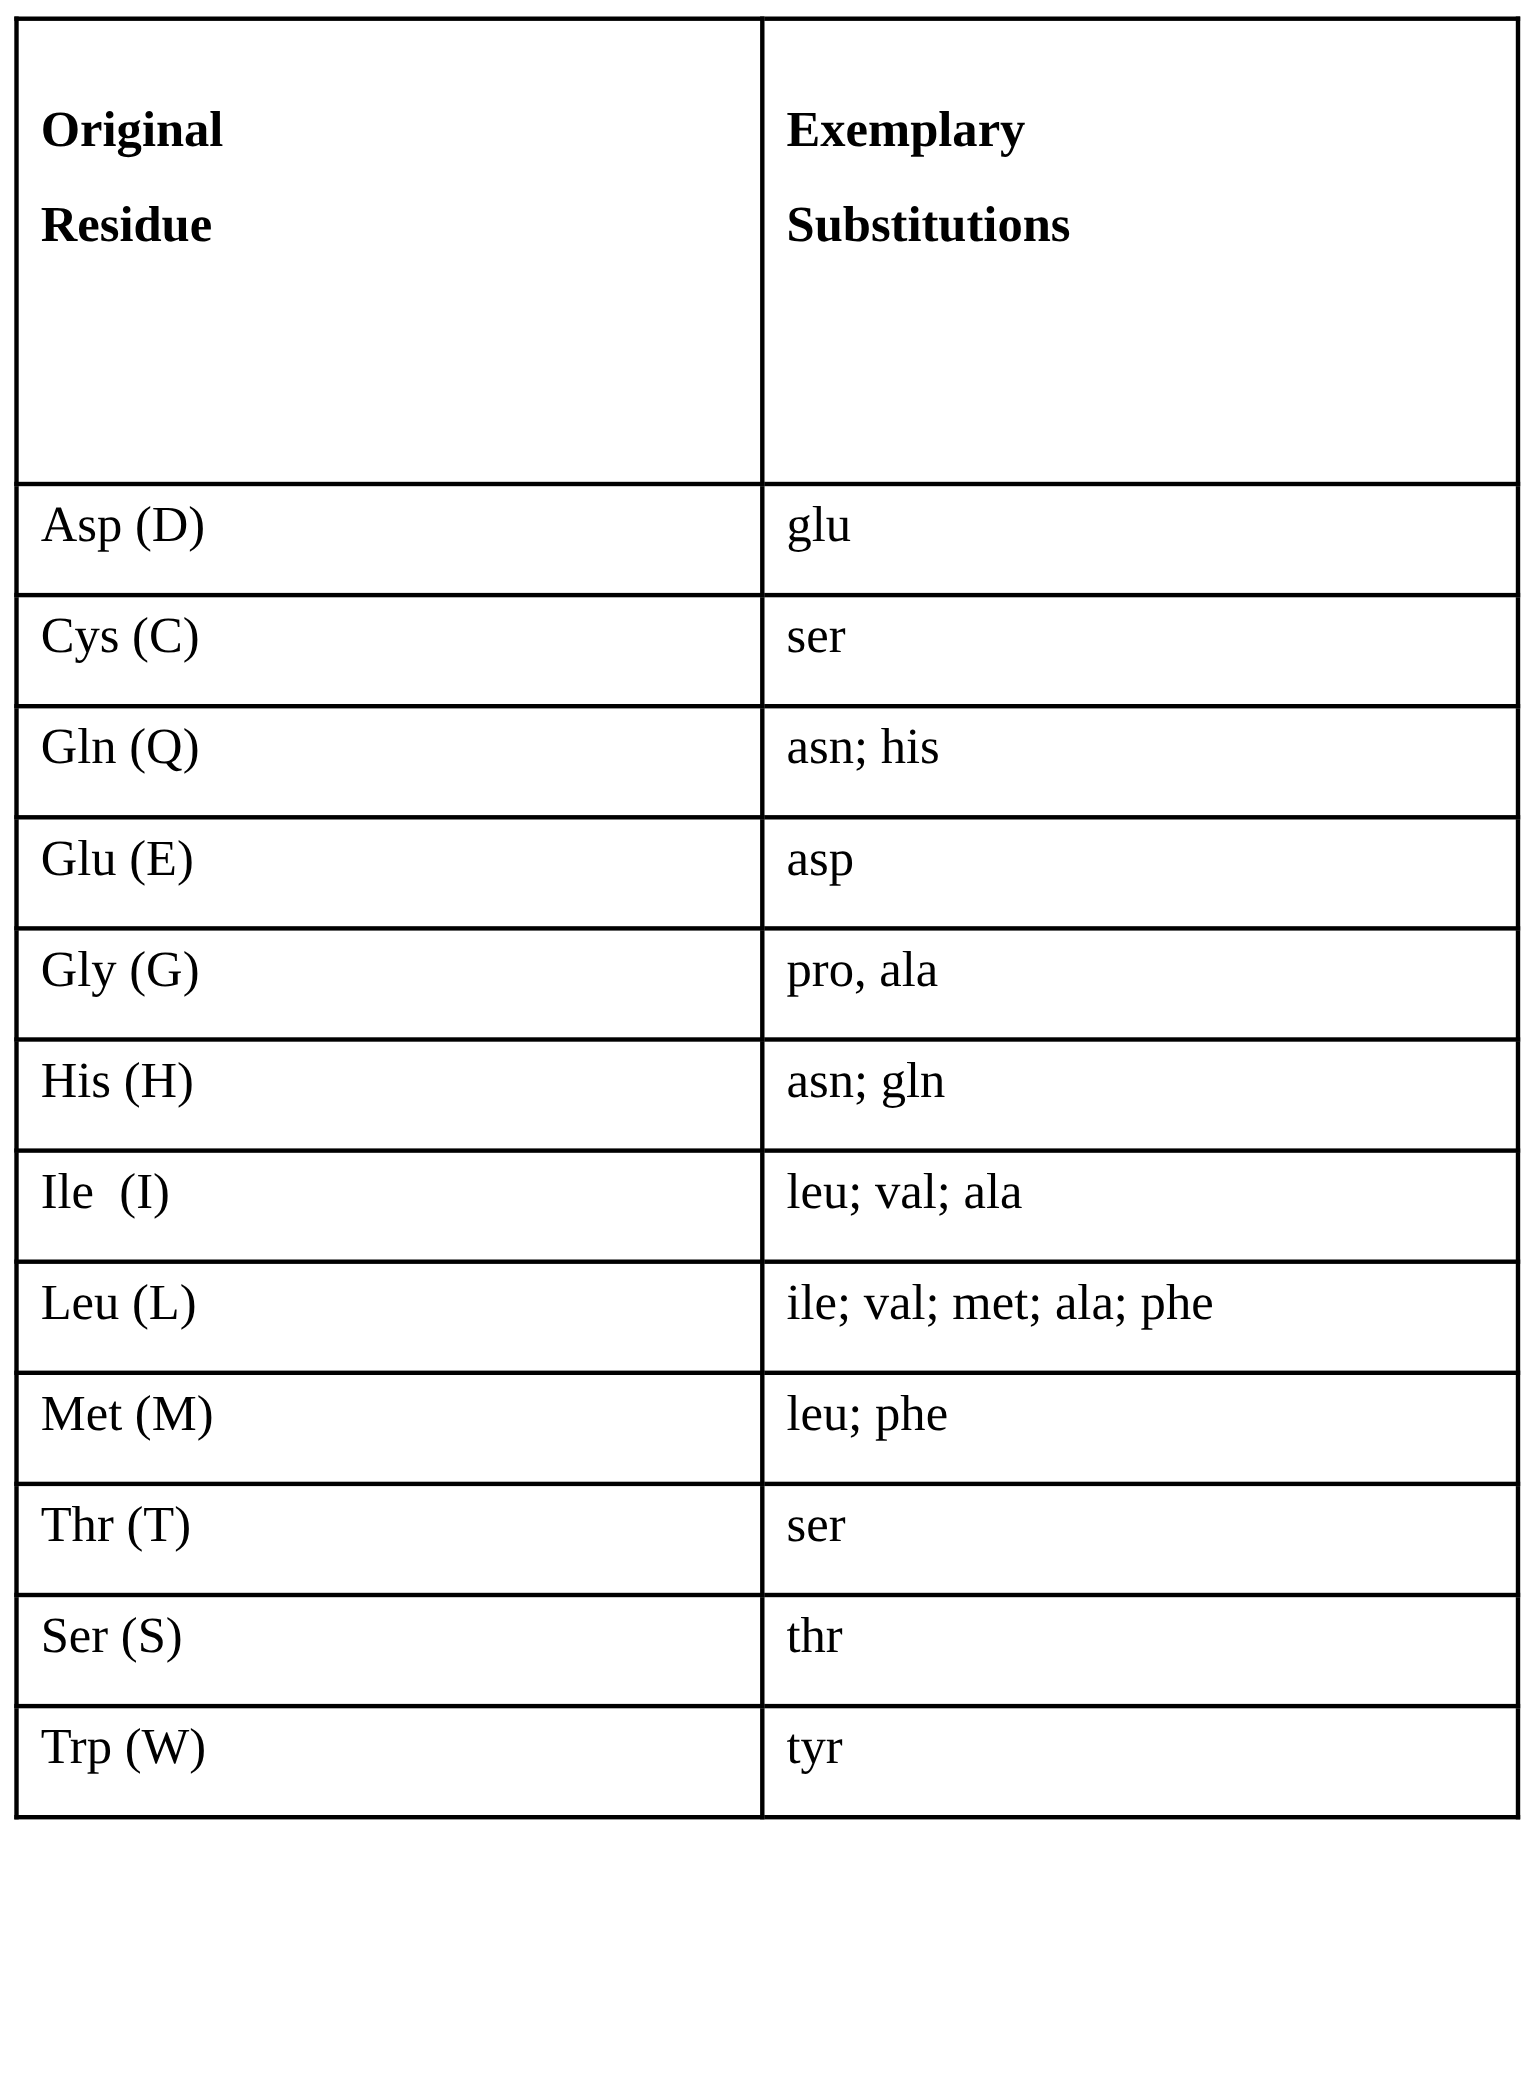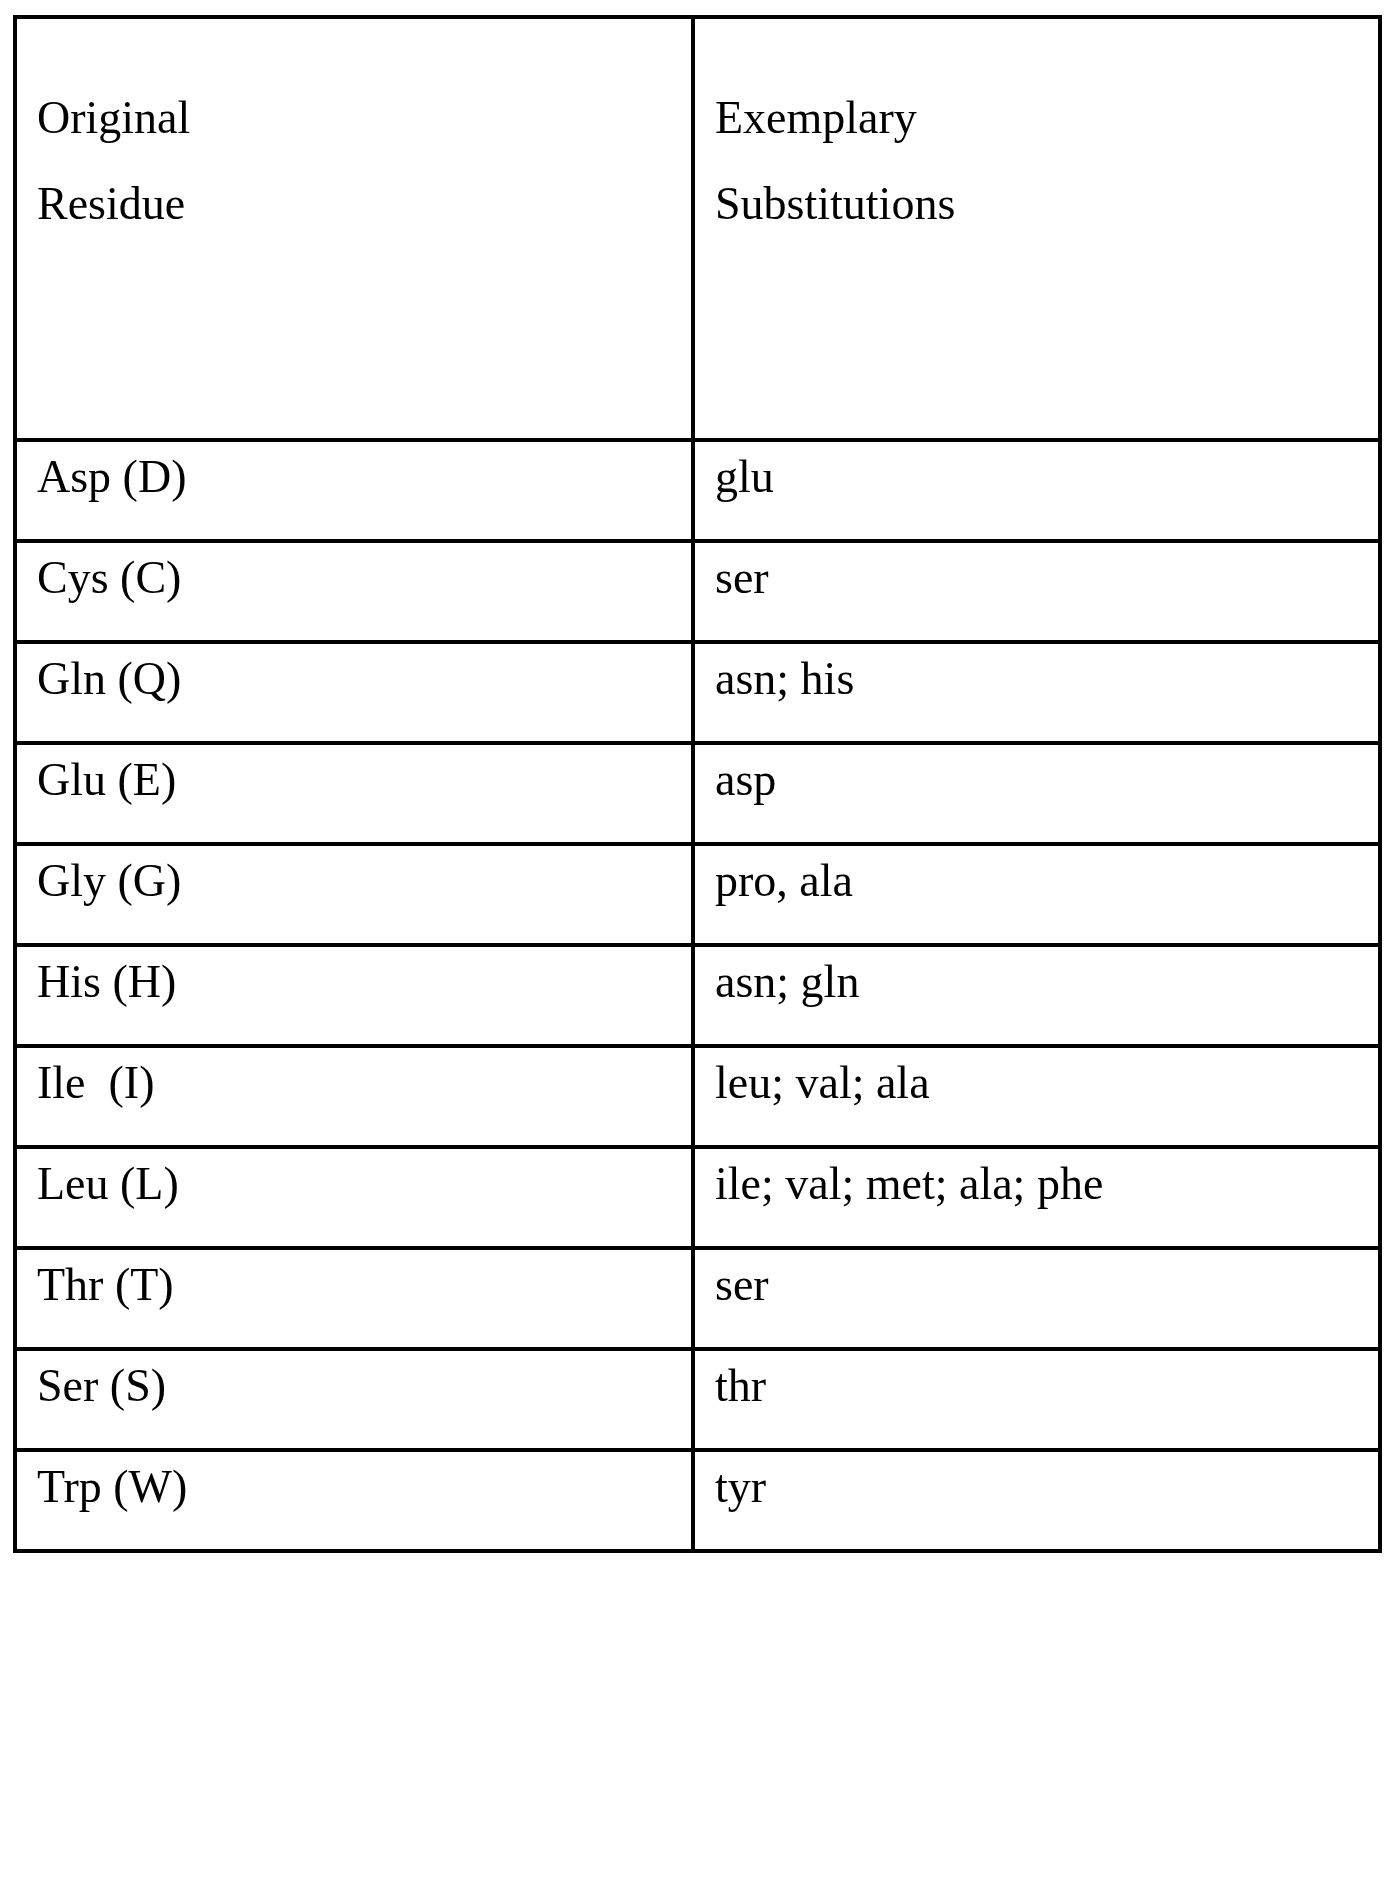--- a/index.html
+++ b/index.html
@@ -31,20 +31,21 @@
       line-height: 46px;
     }
     .col-orig { width: 678px; }
     .col-sub  { width: 687px; }
     .header-row td {
       height: 343px;
     }
     .header-cell {
       padding-top: 76px !important;
       padding-left: 20px !important;
+      font-weight: bold;
     }
     .header-cell .line {
       display: block;
       height: 86px;
       line-height: 46px;
       font-size: 46px;
     }
     .header-cell.right {
       padding-left: 20px !important;
     }
@@ -106,20 +107,24 @@
     </tr>
     <tr class="data-row">
       <td class="data-cell">Ile  (I)</td>
       <td class="data-cell right">leu; val; ala</td>
     </tr>
     <tr class="data-row">
       <td class="data-cell">Leu (L)</td>
       <td class="data-cell right">ile; val; met; ala; phe</td>
     </tr>
     <tr class="data-row">
+      <td class="data-cell">Met (M)</td>
+      <td class="data-cell right">leu; phe</td>
+    </tr>
+    <tr class="data-row">
       <td class="data-cell">Thr (T)</td>
       <td class="data-cell right">ser</td>
     </tr>
     <tr class="data-row">
       <td class="data-cell">Ser (S)</td>
       <td class="data-cell right">thr</td>
     </tr>
     <tr class="data-row">
       <td class="data-cell">Trp (W)</td>
       <td class="data-cell right">tyr</td>

